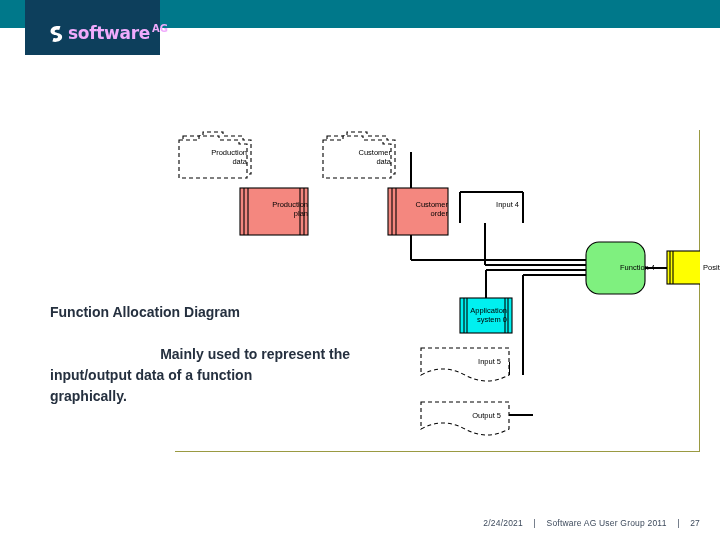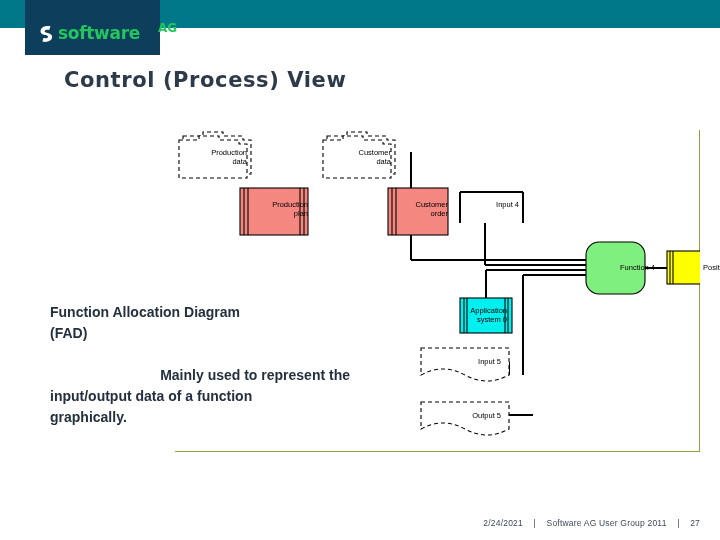--- a/index.html
+++ b/index.html
@@ -30,45 +30,45 @@
   .logo-box {
     position: absolute;
     left: 25px;
     top: 0;
     width: 135px;
     height: 55px;
     background: #0d3f5c;
   }
   .logo-inner {
     position: absolute;
-    left: 14px;
+    left: 24px;
     top: 24px;
     display: flex;
     align-items: flex-start;
-    color: #22c55e;
+    color: #f0abfc;
   }
   .logo-mark {
     width: 14px;
     height: 18px;
     margin-right: 5px;
     position: relative;
     top: 1px;
   }
   .logo-word {
     font-size: 17px;
     font-weight: bold;
     letter-spacing: -0.3px;
     line-height: 18px;
     font-family: "DejaVu Sans", sans-serif;
   }
   .logo-ag {
-    font-size: 12px;
+    font-size: 10px;
     font-weight: bold;
     line-height: 7px;
-    margin-left: 18px;
+    margin-left: 2px;
     margin-top: 1px;
     font-family: "DejaVu Sans", sans-serif;
   }
 
   
   .slide-title {
     position: absolute;
     left: 64px;
     top: 68px;
     font-size: 21px;
@@ -153,25 +153,23 @@
                    C8.1 10.5 9.2 10.9 9.0 11.9 C8.8 13.1 6.8 13.4 4.5 13.0
                    L3.4 16.6 C7.9 17.5 12.5 16.2 13.1 12.6 C13.6 9.6 11.1 8.6 8.4 7.9
                    C6.6 7.5 5.5 7.1 5.7 6.1 C5.9 4.9 7.9 4.6 10.2 5.0 Z" fill="#ffffff"></path>
         </svg>
       </span>
       <span class="logo-word">software</span>
       <span class="logo-ag">AG</span>
     </div>
   </div>
 
-  <div class="slide-title">Control (Process) View</div>
 
   <div class="body-text">
     <p>Function Allocation Diagram</p>
-    <p>(FAD)</p>
     <p class="gap">Mainly used to represent the</p>
     <p>input/output data of a function</p>
     <p>graphically.</p>
   </div>
 
   <div class="pic-frame"></div>
 
   <div class="diagram">
     <svg width="525" height="322" viewBox="0 0 525 322">
 

